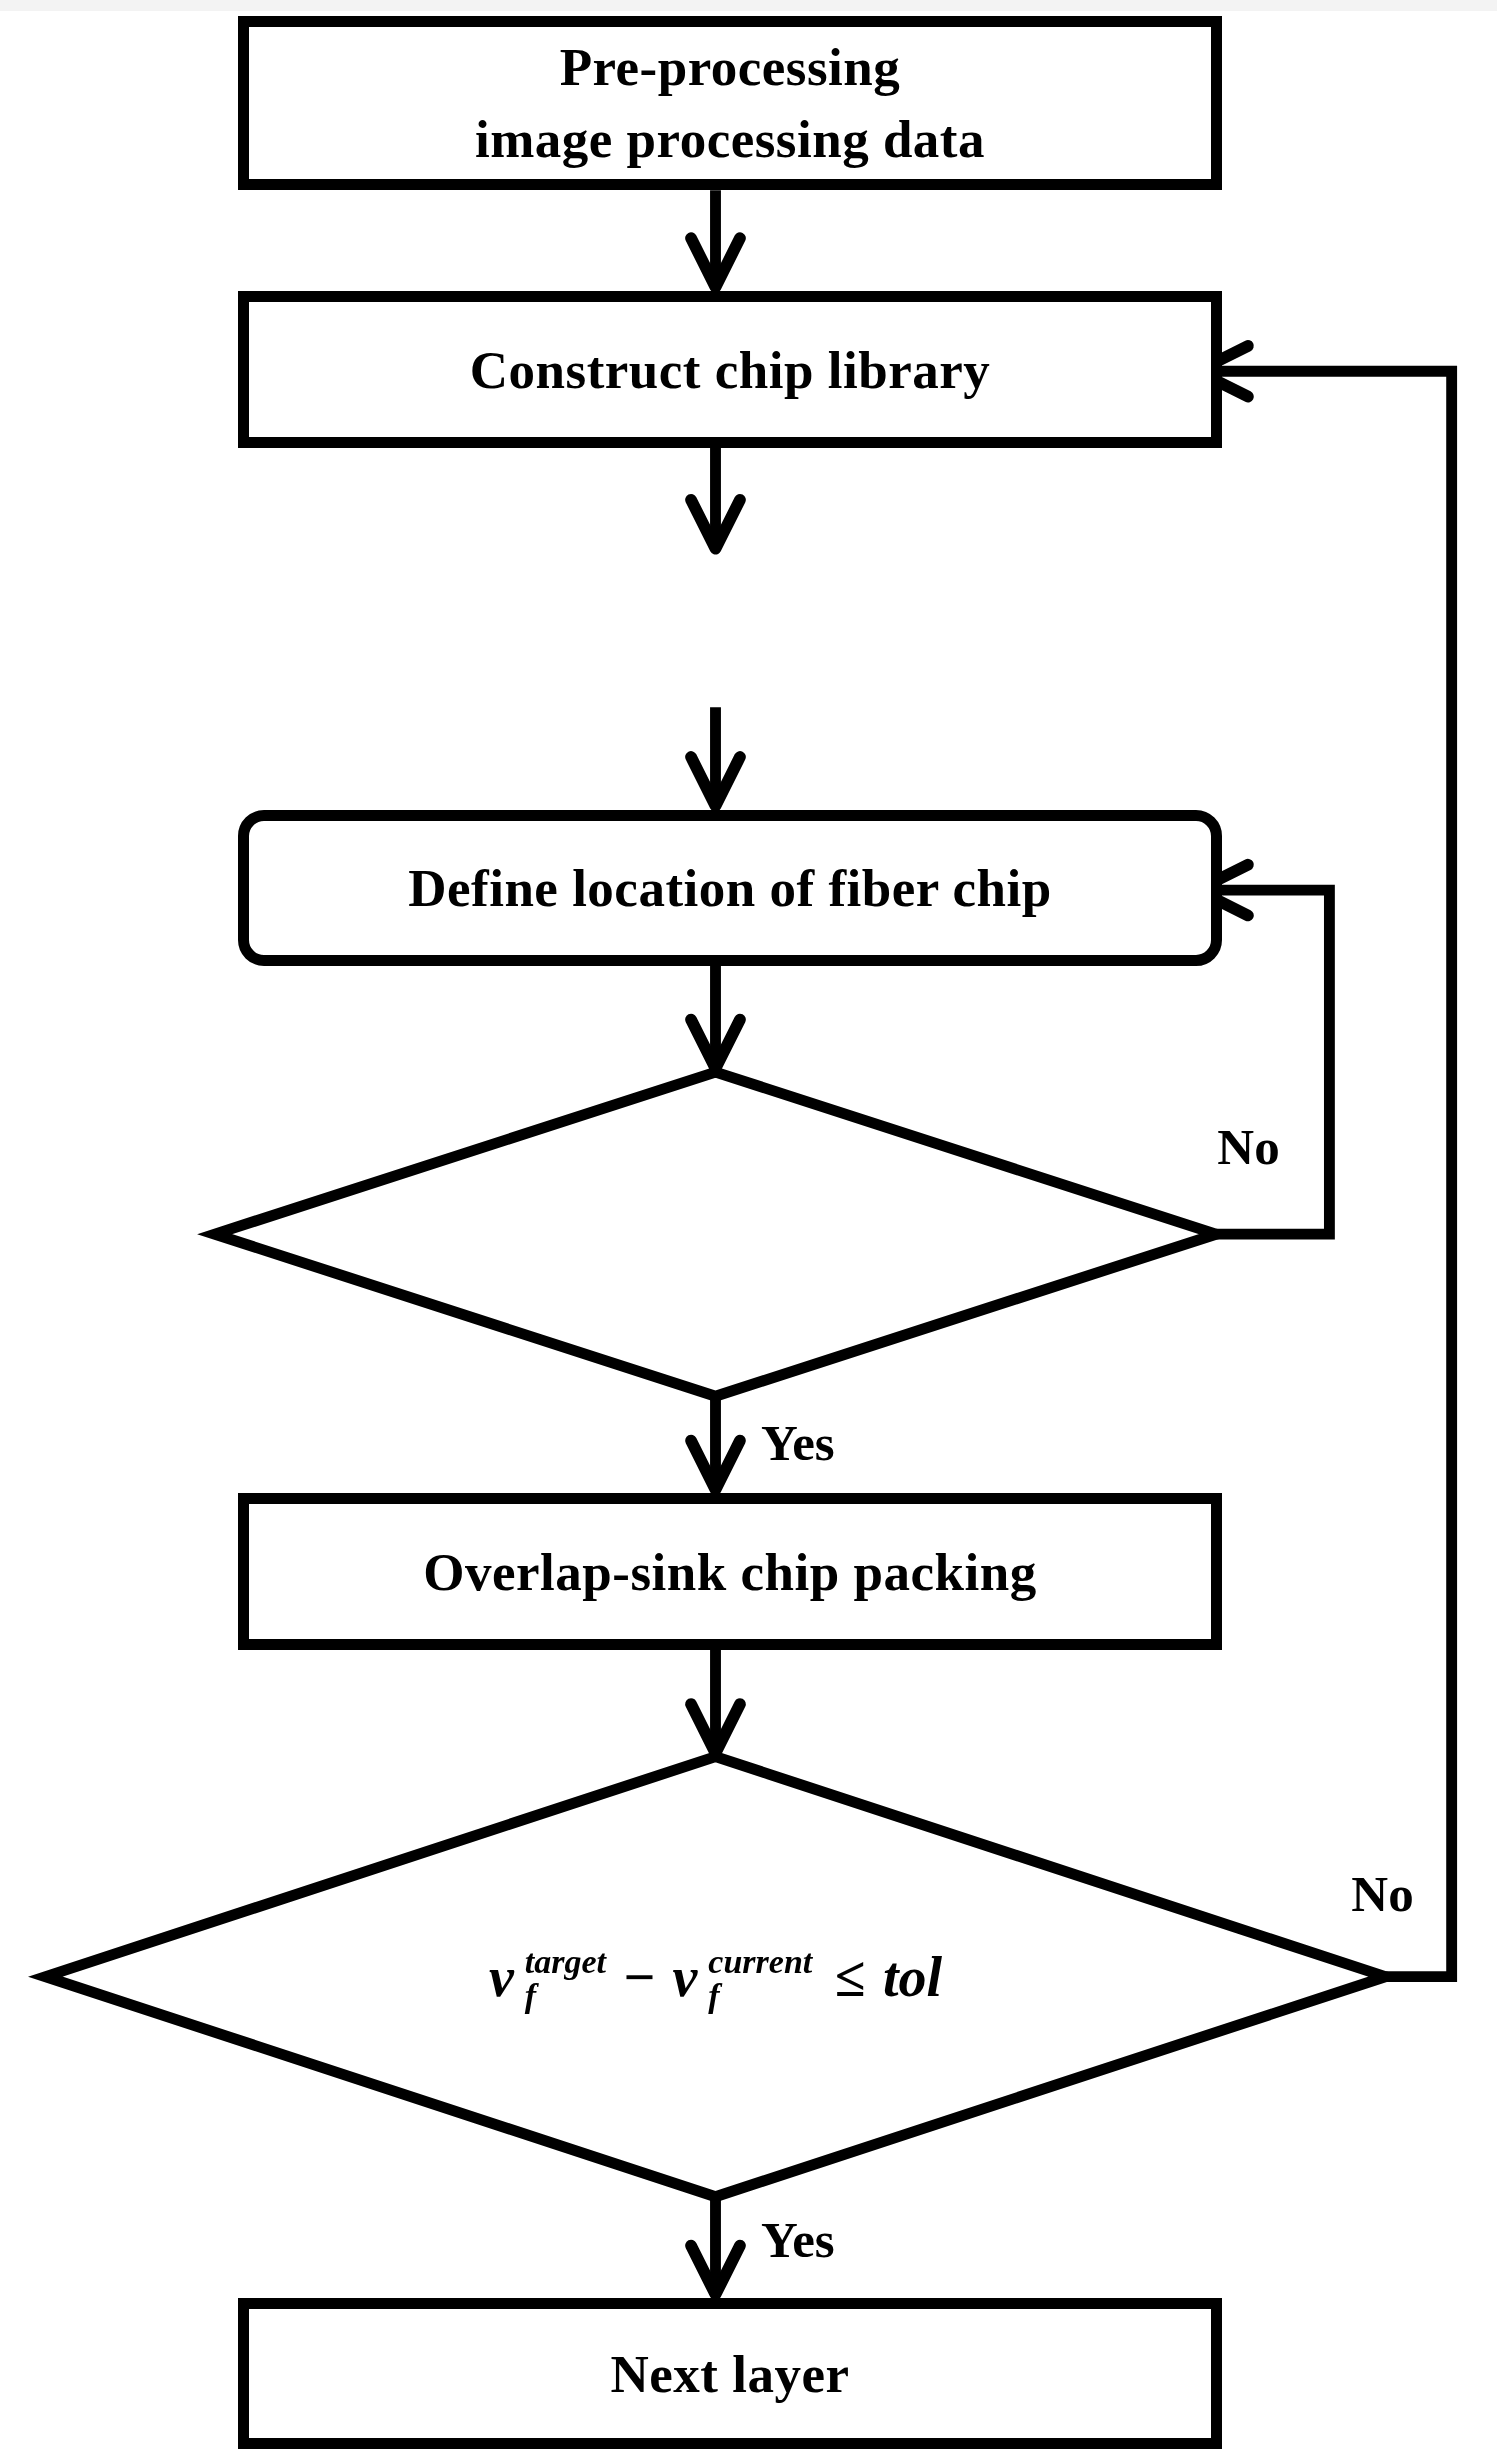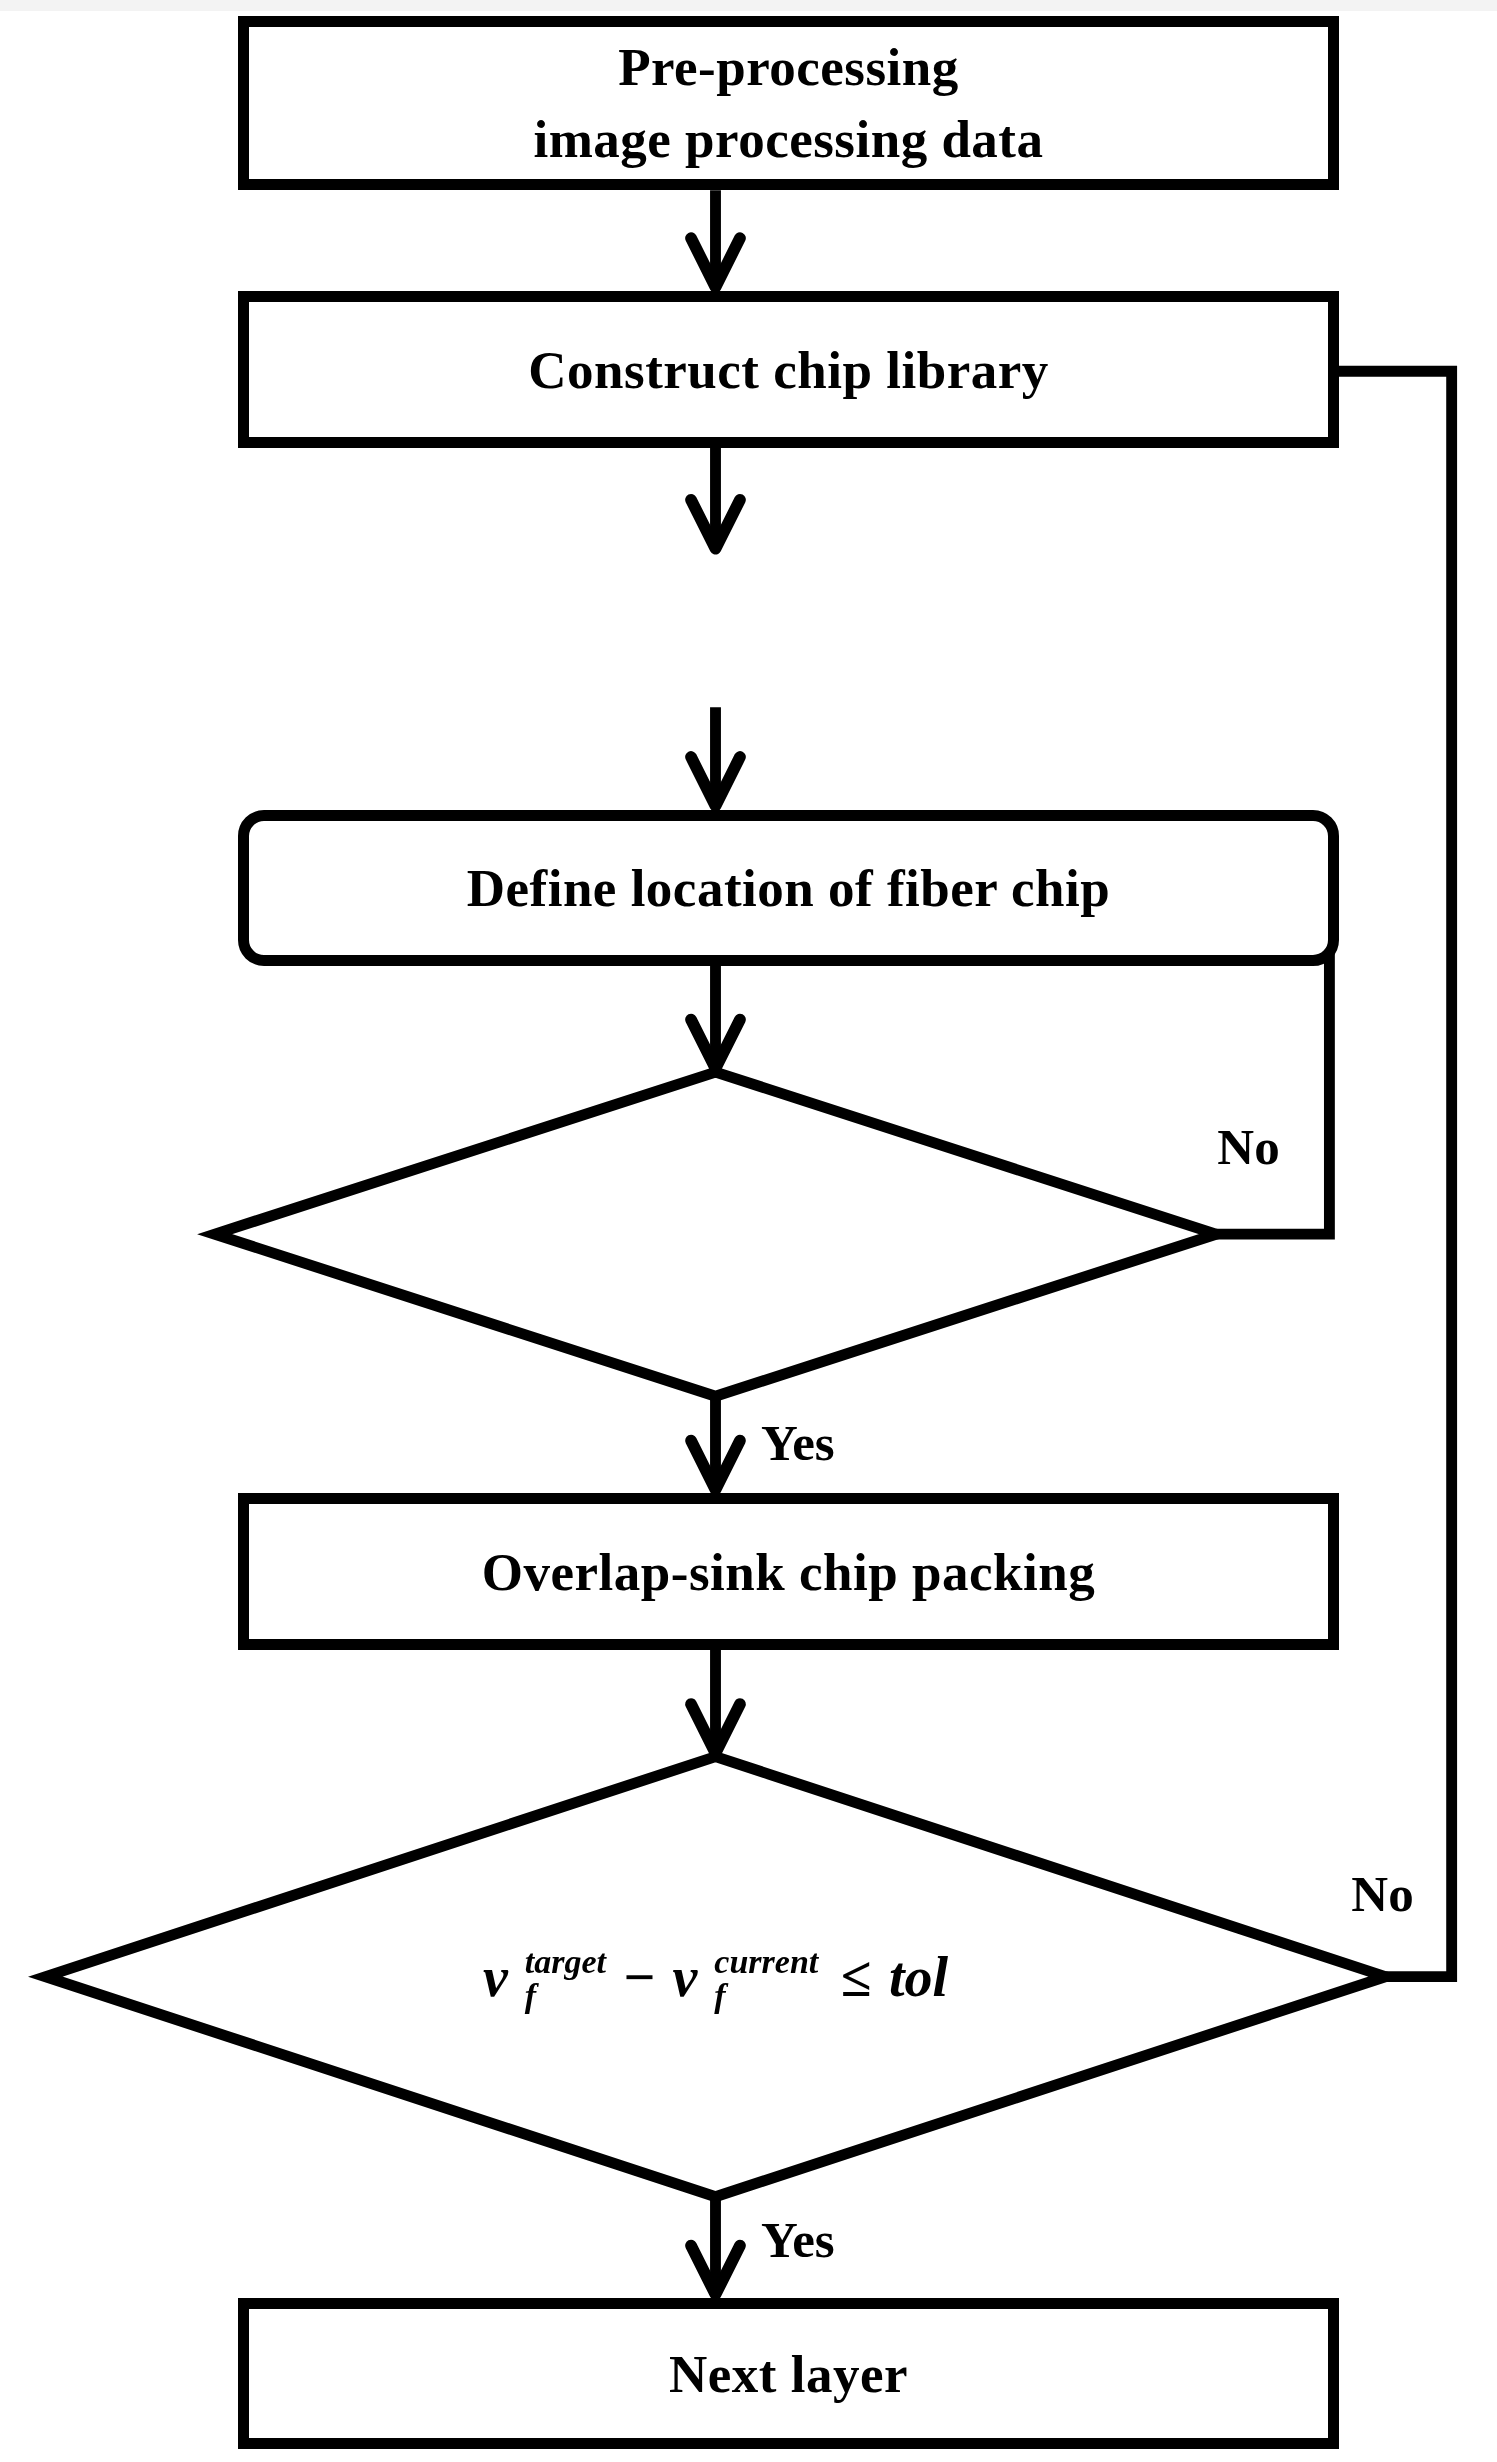--- a/index.html
+++ b/index.html
@@ -10,21 +10,21 @@
     background:#ffffff; overflow:hidden; margin:0 auto;
   }
   #top-edge {
     position:absolute; left:0; top:0; width:1498px; height:11px;
     background:#f3f3f3;
   }
   #wires { position:absolute; left:0; top:0; width:1498px; height:2462px; }
 
   
   .pbox {
-    position:absolute; left:238px; width:1101px;
+    position:absolute; left:238px; width:984px;
     background:#ffffff; border:11.8px solid #000;
     display:flex; flex-direction:column; align-items:center; justify-content:center;
     text-align:center; font-weight:bold; font-size:53px; line-height:72px;
     letter-spacing:0.5px;
   }
   #box-pre       { top:16.3px;   height:174px; }
   #box-construct { top:291px;  height:157px; }
   #box-select    { top:552px;  height:155px; }
   #box-define    { top:810px;  height:156px;border-radius:26px; }
   #box-overlap   { top:1493px; height:157px; }
@@ -35,21 +35,21 @@
     position:absolute; text-align:center; font-weight:bold;
   }
   #d1-text { left:398px; top:1166px; width:634px; font-size:51px; line-height:69px; }
   #formula {
     left:127px; top:1895px; width:1177px; height:163px;
     display:flex; align-items:center; justify-content:center;
     font-size:56px; font-weight:bold; font-style:italic;
   }
   #formula .stack {
     display:inline-flex; flex-direction:column; align-items:flex-start;
-    font-size:34px; line-height:34px; margin-left:17px; transform:translateY(1.8px);
+    font-size:34px; line-height:34px; margin-left:11px; transform:translateY(1.8px);
   }
   #formula .op { margin:0 16.3px; }
   #formula .rel { margin:0 18px 0 22px; }
 
   
   .edge-label { position:absolute; font-weight:bold; font-size:51px; line-height:60px; }
   #yes1 { left:761px;  top:1413px; }
   #no1  { left:1185px; top:1117px; width:127px; text-align:center; }
   #yes2 { left:761px;  top:2210px; }
   #no2  { left:1319px; top:1864px; width:127px; text-align:center; }

